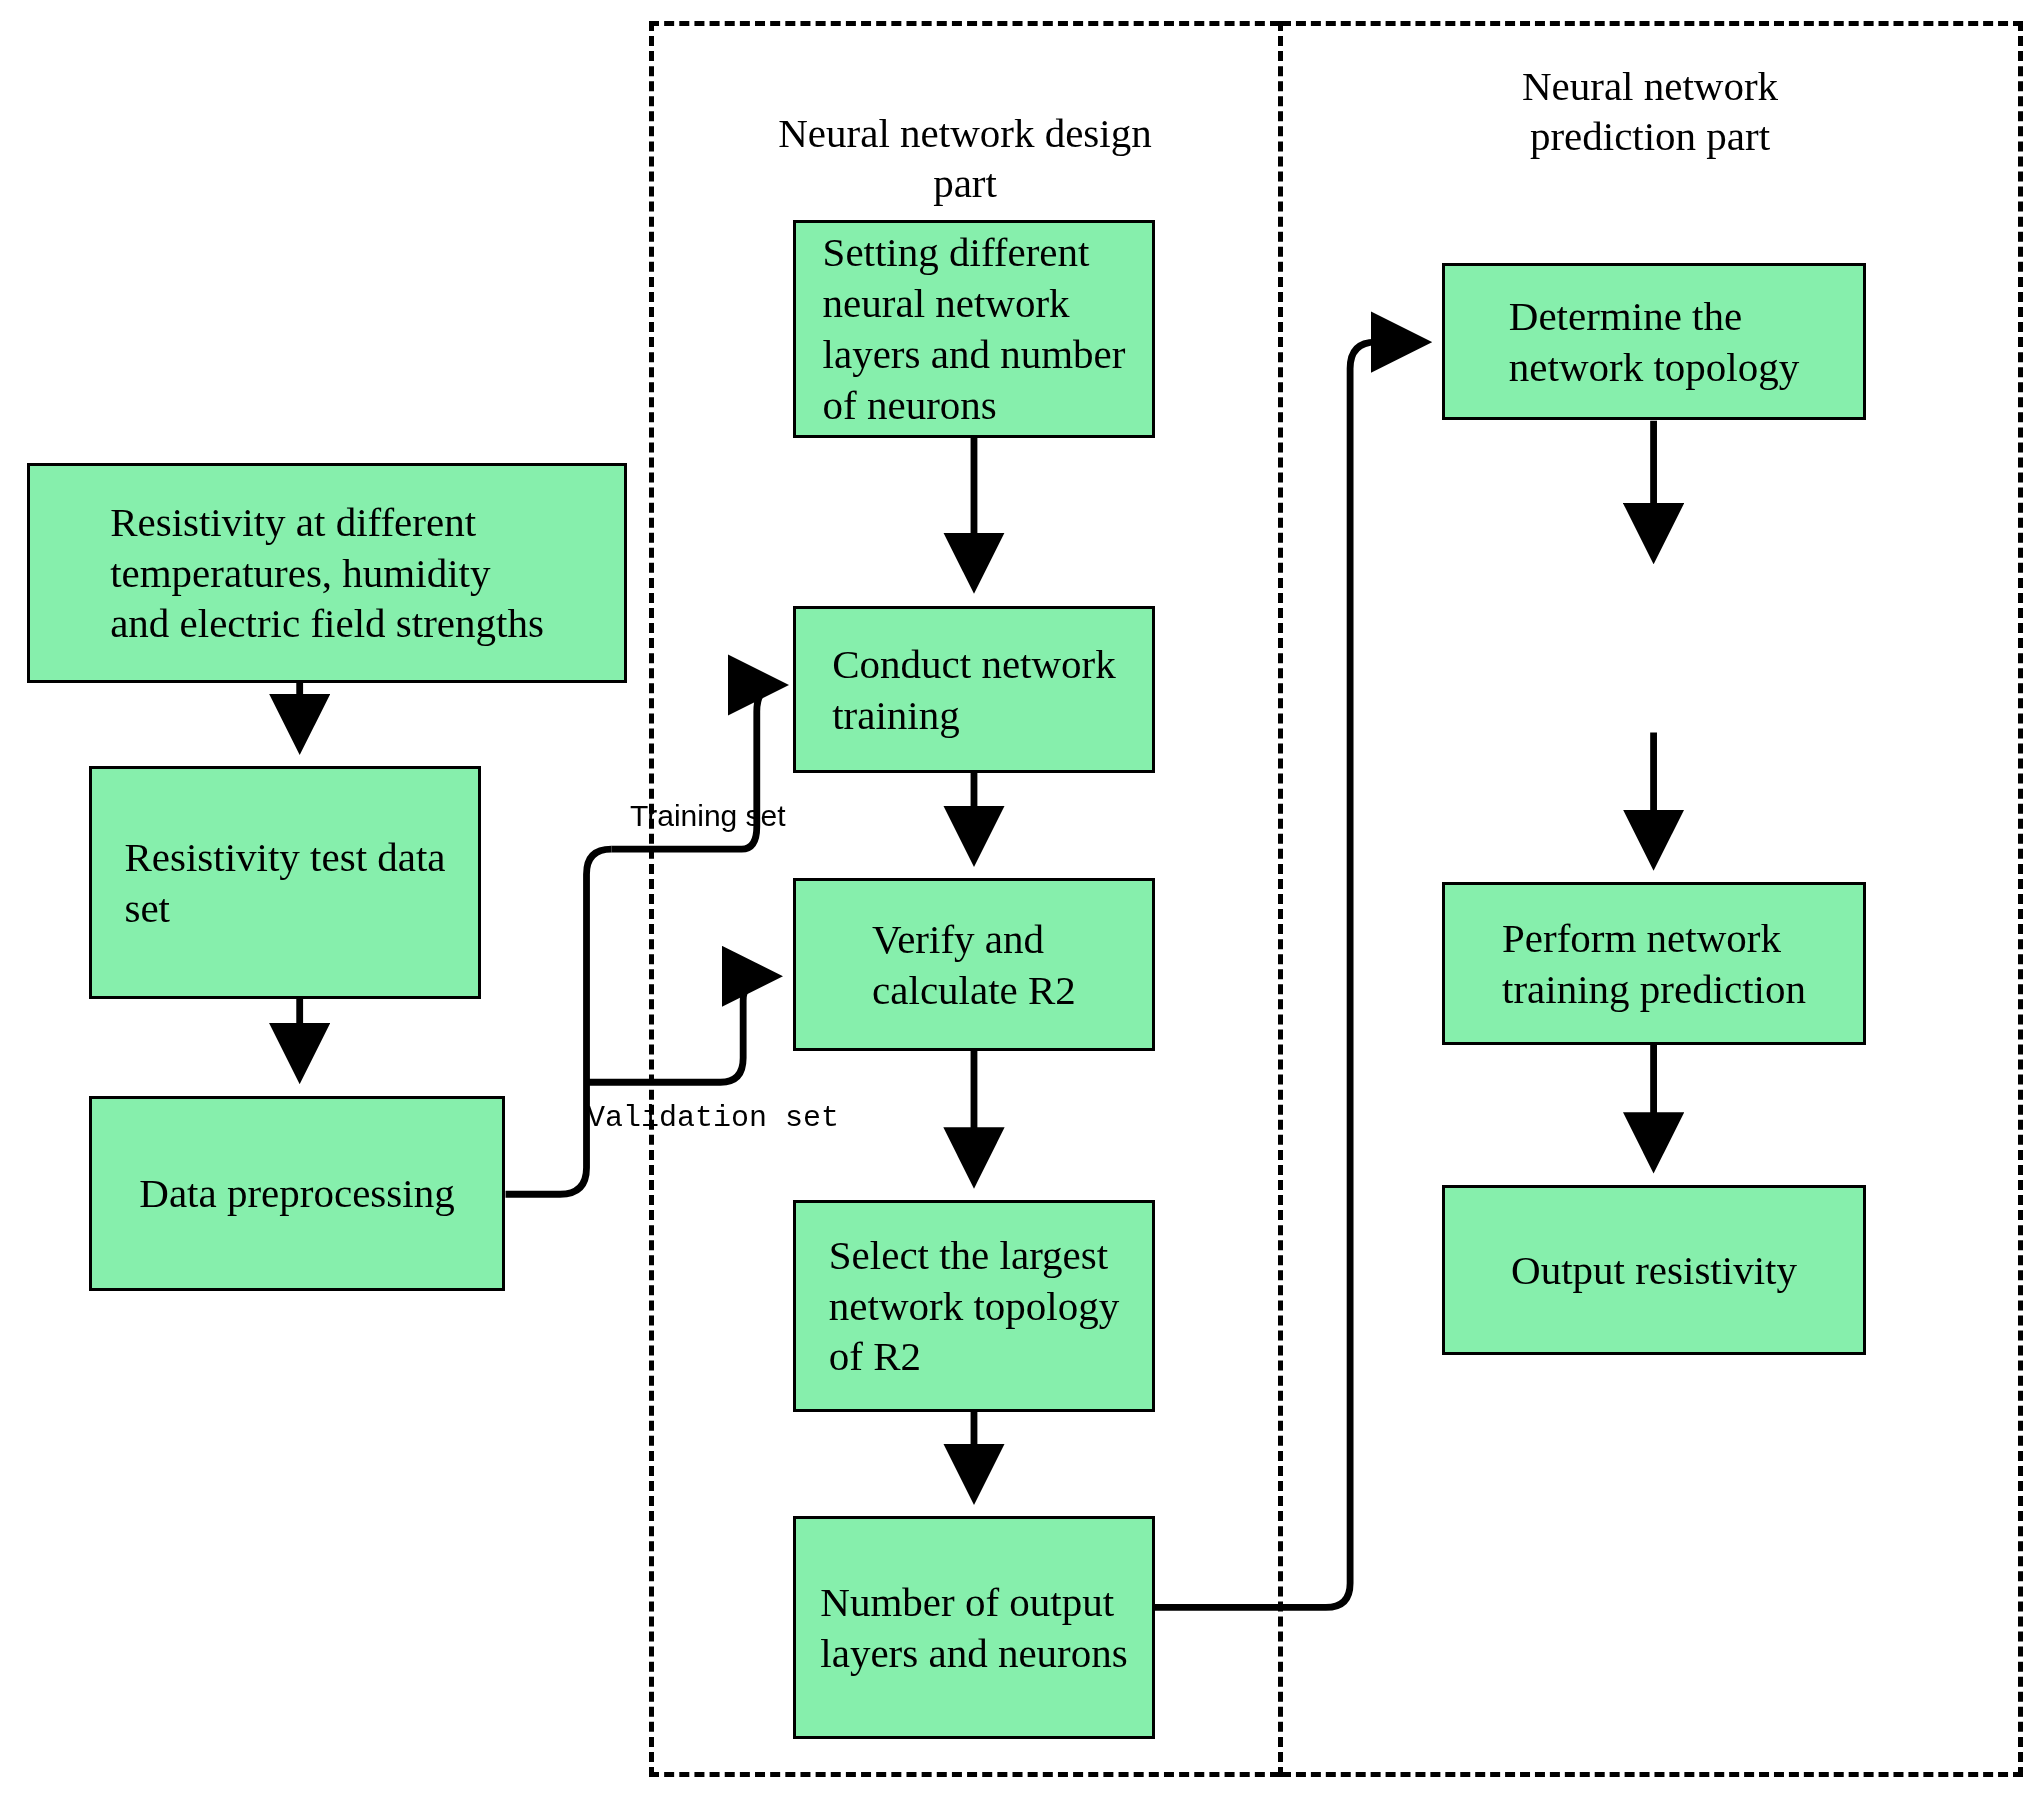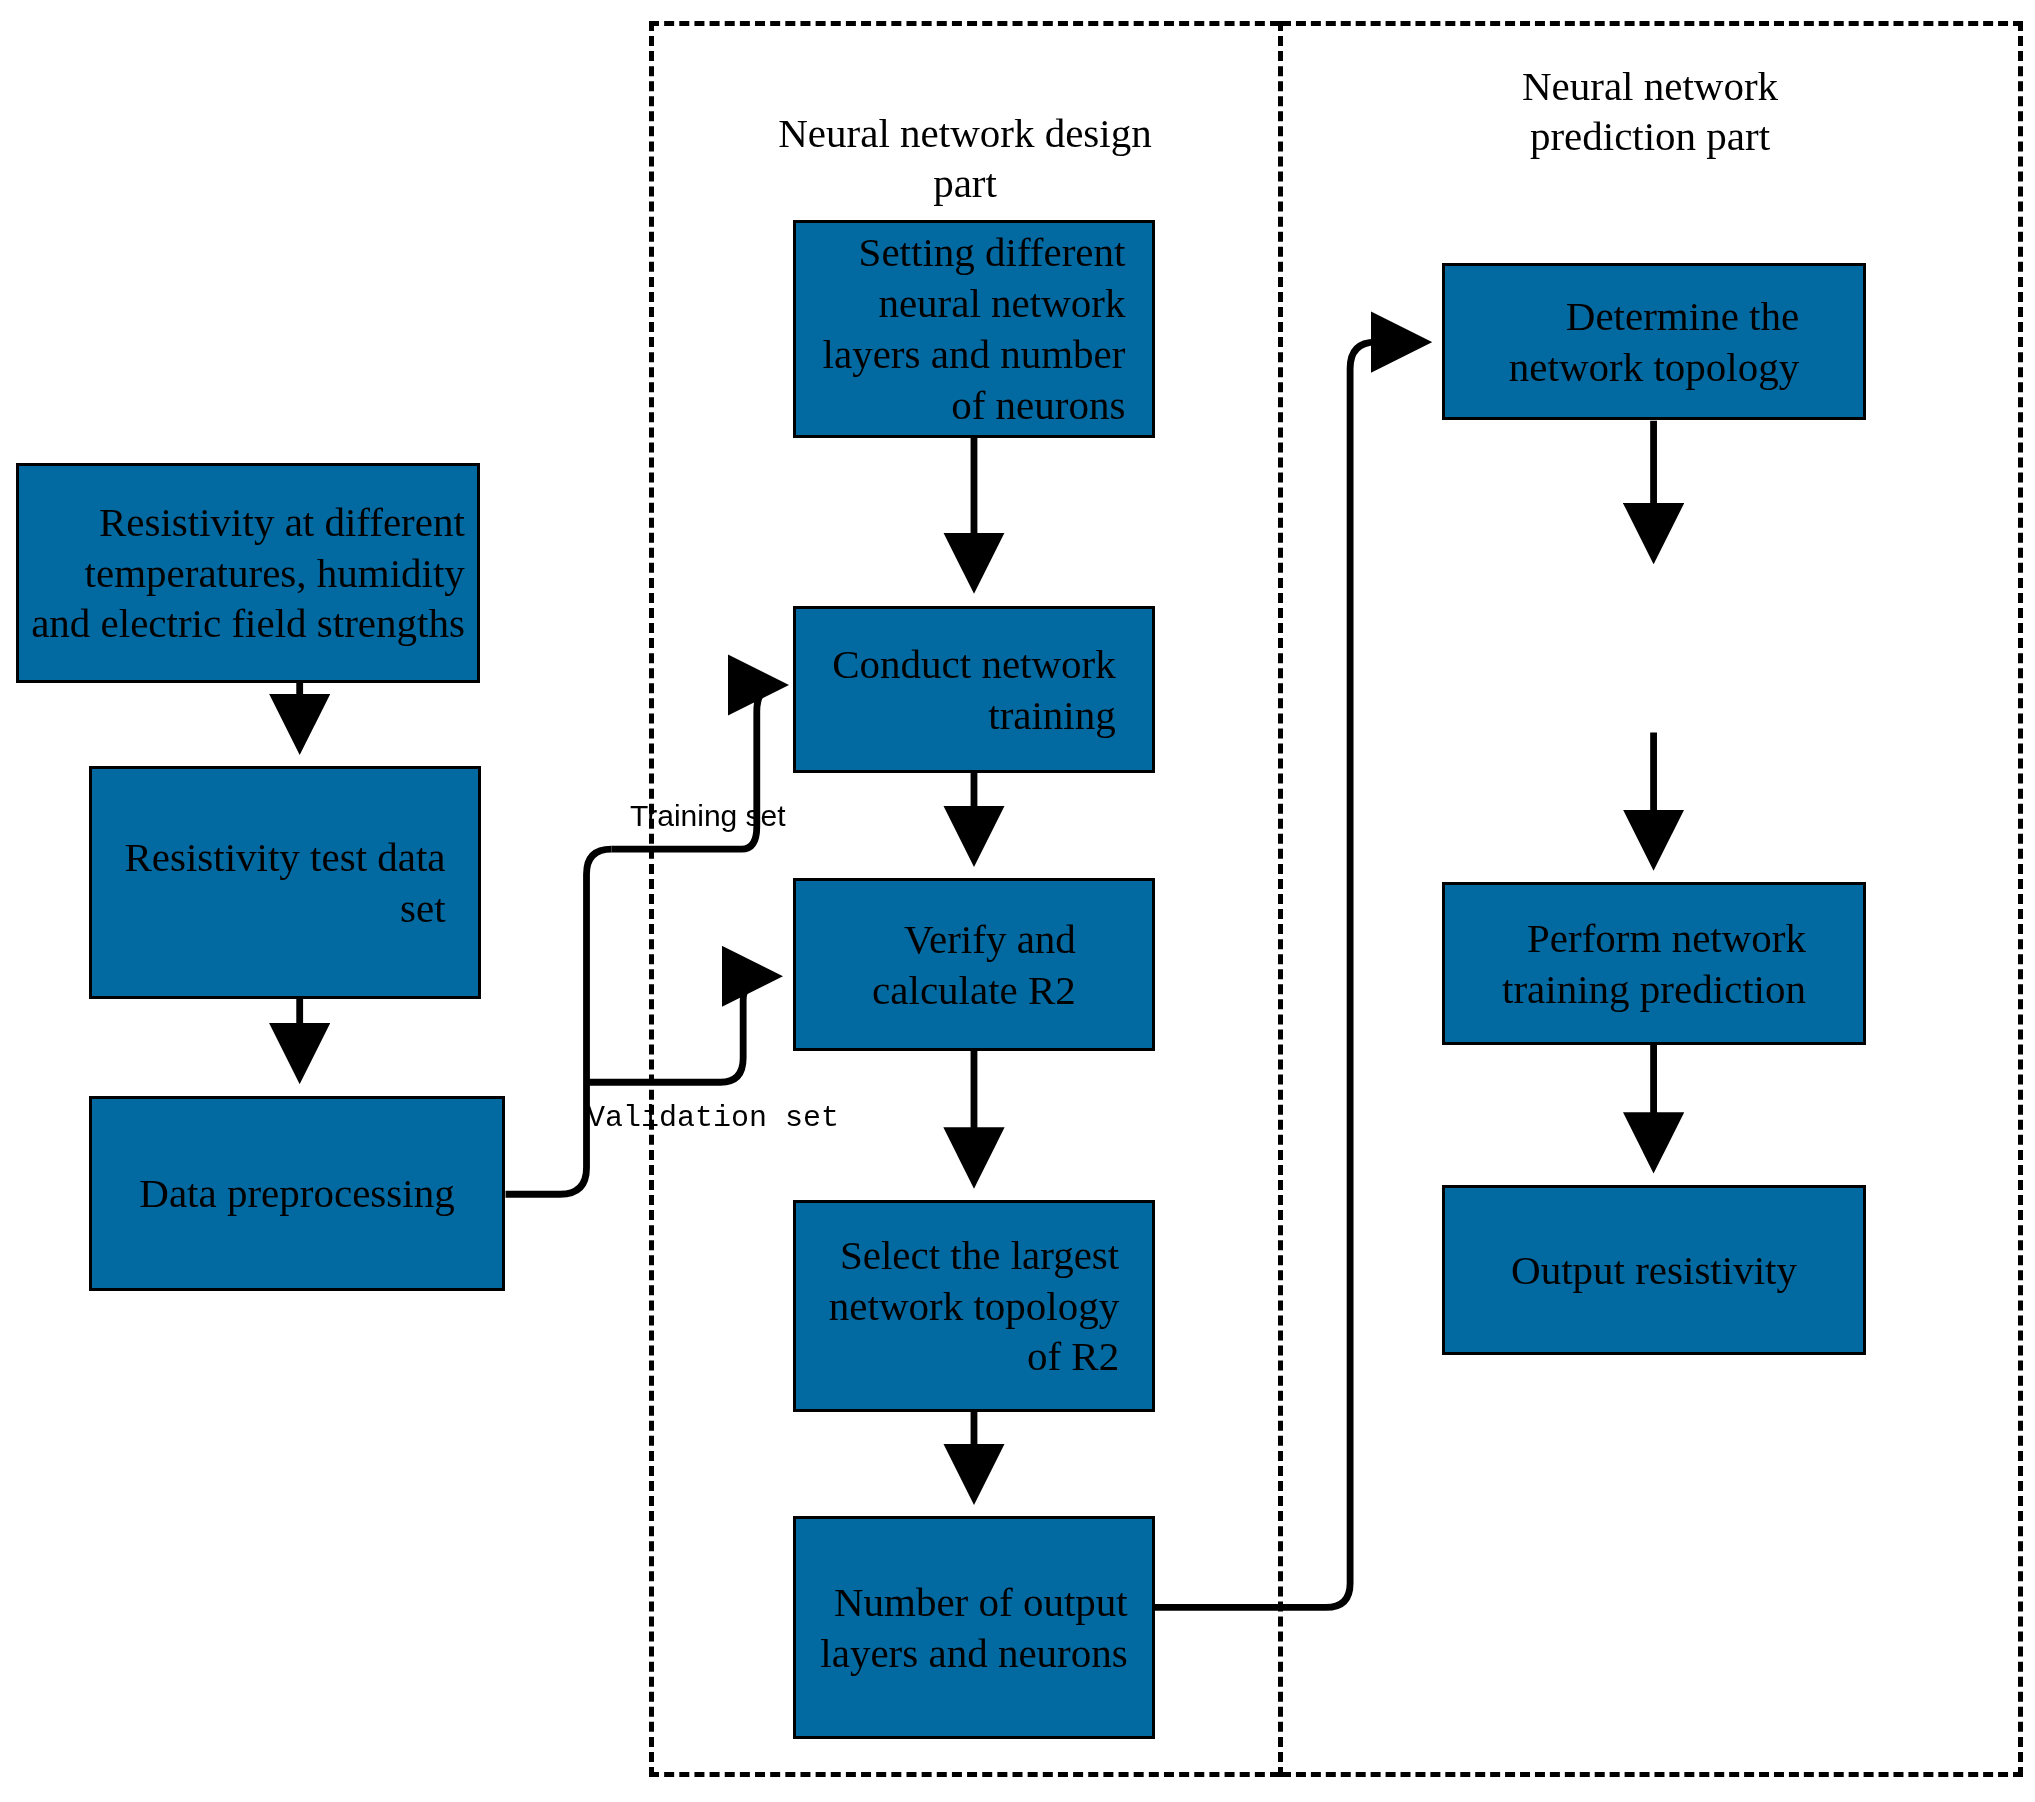--- a/index.html
+++ b/index.html
@@ -55,34 +55,34 @@
     white-space: pre-line;
   }
   .title-design { left: 666px; top: 61px; width: 598px; margin-top: 47px; }
   .title-predict { left: 1332px; top: 61px; width: 636px; }
 
   
   .node {
     position: absolute;
     box-sizing: border-box;
     border: 3px solid #000000;
-    background: #0369a1;
+    background: #86efac;
     display: flex;
     align-items: center;
     justify-content: center;
-    text-align: right;
+    text-align: left;
     font-size: 41px;
     line-height: 1.24;
     color: #000000;
     padding: 3px 7.6px;
     white-space: pre-line;
   }
 
   
-  .n-input      { left: 16px;   top: 463px;  width: 464px; height: 220px; }
+  .n-input      { left: 27px;   top: 463px;  width: 600px; height: 220px; }
   .n-dataset    { left: 89px;  top: 766px; width: 392px; height: 233px; }
   .n-preprocess { left: 89px;  top: 1096px; width: 416px; height: 195px; }
 
   
   .n-setlayers  { left: 793px; top: 220px;  width: 362px; height: 218px; }
   .n-train      { left: 793px; top: 606px;  width: 362px; height: 167px; }
   .n-verify     { left: 793px; top: 878px; width: 362px; height: 173px; }
   .n-select     { left: 793px; top: 1200px; width: 362px; height: 212px; }
   .n-outlayers  { left: 793px; top: 1516px; width: 362px; height: 223px; }
 

